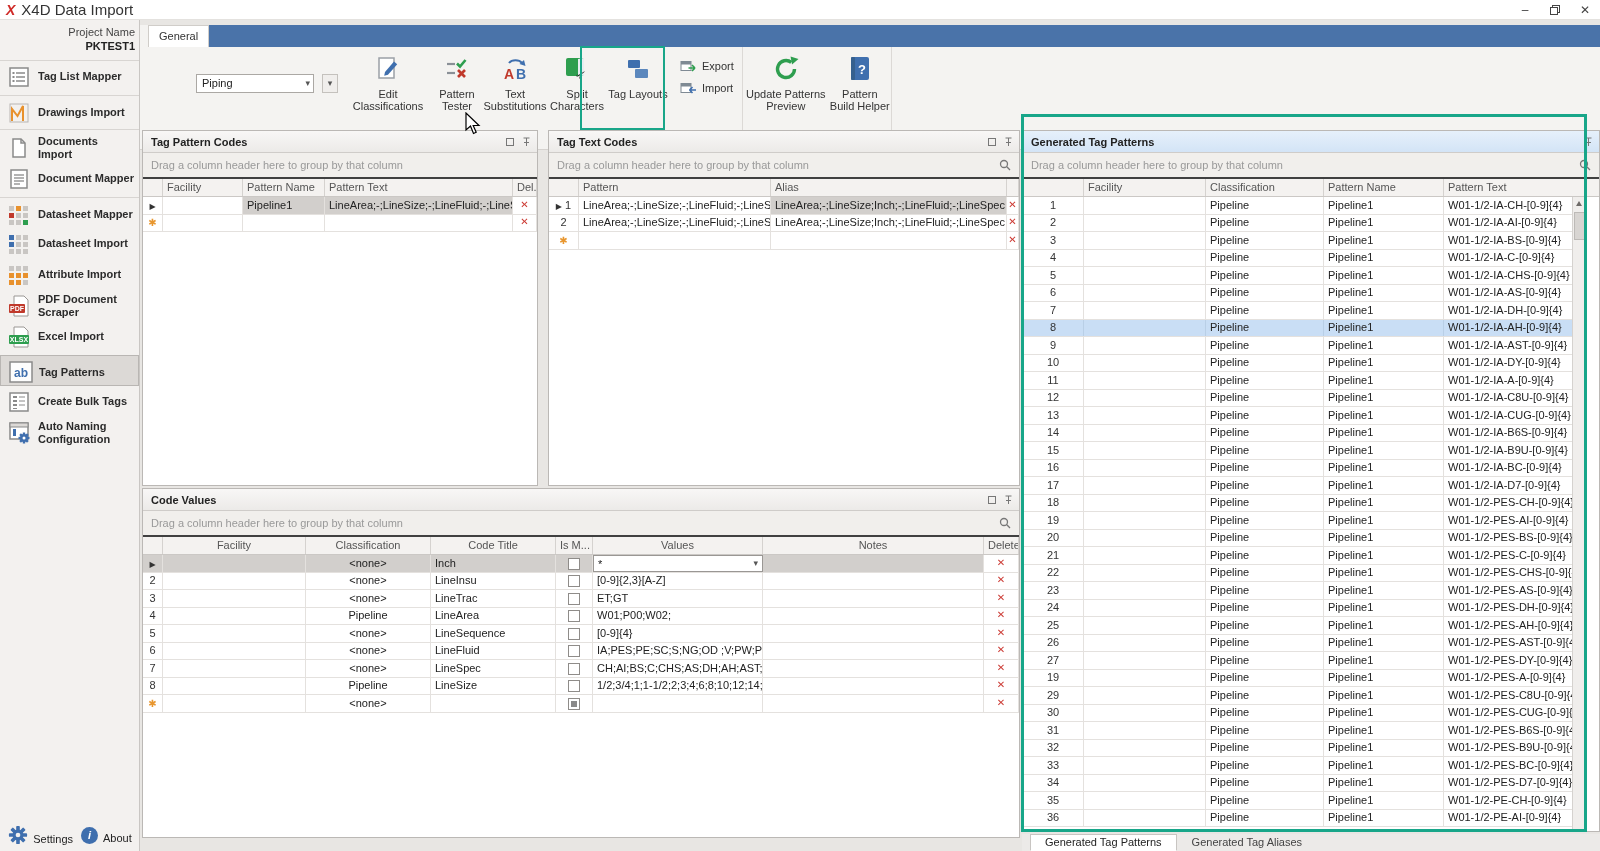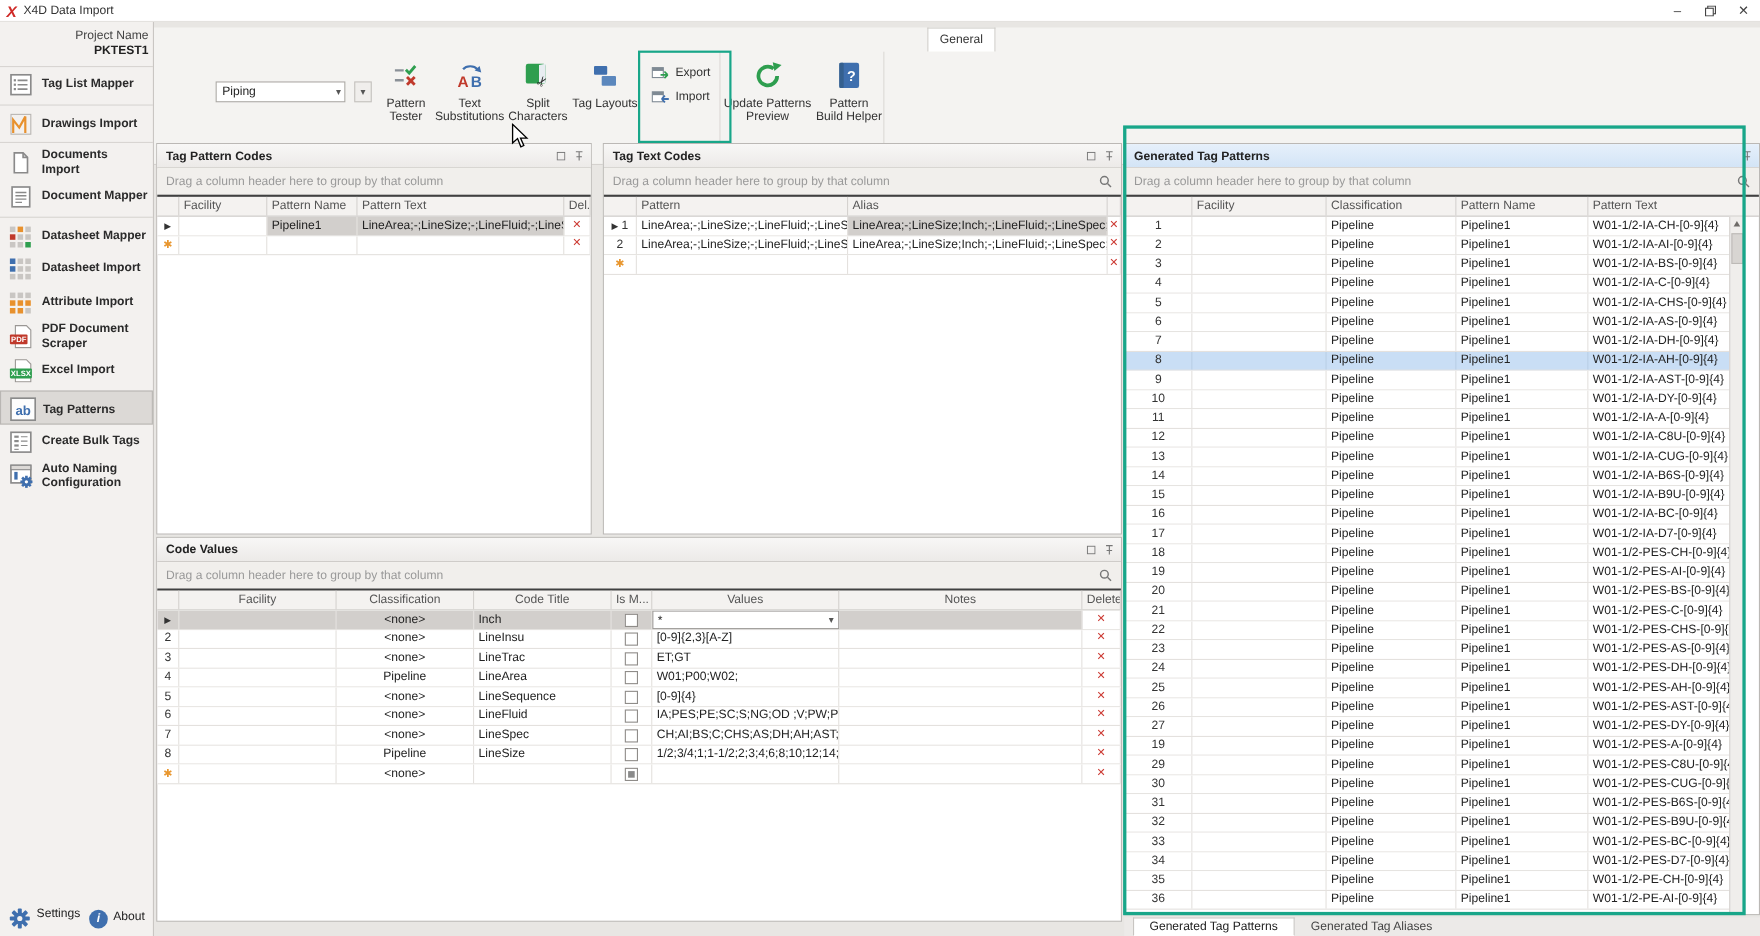--- a/index.html
+++ b/index.html
@@ -3,42 +3,42 @@
 <meta charset="utf-8">
 <style>
   * { margin:0; padding:0; box-sizing:border-box; }
   html,body { width:1600px; height:851px; }
   body { font-family:"Liberation Sans","DejaVu Sans",sans-serif; font-size:11px; color:#222; }
   .app { position:relative; width:1600px; height:851px; background:#e8e6e3; overflow:hidden; }
 
   
   .titlebar { position:absolute; left:0; top:0; width:1600px; height:20px; background:#fff; border-bottom:1px solid #e4e2df; display:flex; align-items:center; }
   .tb-logo { font-weight:bold; font-style:italic; font-size:14px; color:#cf2a27; margin:0 6px 0 6px; line-height:20px; }
-  .tb-title { font-size:11px; color:#333; }
+  .tb-title { font-size:15px; color:#333; }
   .tb-controls { margin-left:auto; display:flex; height:20px; }
   .tb-btn { width:30px; height:20px; display:flex; align-items:center; justify-content:center; color:#444; font-size:12px; }
 
   
   .sidebar { position:absolute; left:0; top:20px; width:140px; height:831px; background:#f3f1ef; border-right:1px solid #c9c6c3; }
   .project { text-align:right; padding:6px 4px 8px; }
   .project .pl { color:#444; }
   .project .pn { font-weight:bold; margin-top:2px; }
   .nav { border-top:1px solid #d8d5d2; }
   .nav-item { display:flex; align-items:center; min-height:31px; padding:2px 4px 2px 8px; cursor:default; }
   .nav-item.group_start { border-top:1px solid #d8d5d2; margin-top:3px; padding-top:5px; }
   .nav-item.selected { background:#dcd9d6; border:1px solid #b9b6b3; }
   .nav-icon { width:30px; flex:0 0 30px; display:flex; align-items:center; justify-content:flex-start; }
   .nav-label { flex:1; text-align:left; font-weight:bold; color:#2b2b2b; line-height:13px; }
   .side-footer { position:absolute; left:0; bottom:6px; width:140px; display:flex; align-items:center; justify-content:center; gap:8px; }
-  .sf-item { display:flex; align-items:flex-start; gap:5px; }
+  .sf-item { display:flex; align-items:flex-end; gap:5px; }
   .about-badge { width:17px; height:17px; border-radius:50%; background:#3f6fae; color:#fff; font-weight:bold; font-size:11px; font-style:italic; display:flex; align-items:center; justify-content:center; }
 
   
   .main { position:absolute; left:140px; top:20px; width:1460px; height:831px; background:#e8e6e3; }
-  .tabstrip { position:absolute; left:0; top:5px; width:1460px; height:27px; background:#f4f3f1; display:flex; align-items:center; padding-left:8px;flex-direction:column; }
+  .tabstrip { position:absolute; left:0; top:5px; width:1460px; height:27px; background:#f4f3f1; display:flex; align-items:flex-start; padding-left:8px; }
   .tab-general { height:22px; background:#fff; border:1px solid #d0cdc9; border-bottom:none; padding:4px 10px 0; color:#333; }
   .tab-bluebar { height:22px; flex:1; background:#4a73a9; }
   .ribbon { position:absolute; left:0; top:27px; width:1460px; height:103px; background:#f4f3f1; border-bottom:1px solid #d5d2cf; display:flex; }
   .combo-wrap { display:flex; align-items:center; height:20px; margin:26px 6px 0 8px; }
   .combo-box { width:118px; height:19px; background:#fff; border:1px solid #aba8a4; display:flex; align-items:center; padding:0 3px 0 5px;margin-left:48px; }
   .combo-box .cval { flex:1; }
   .combo-arrow, .chev-btn { color:#555; font-size:9px; }
   .chev-btn { width:16px; height:19px; border:1px solid #c4c1bd; background:#f0eeec; display:flex; align-items:center; justify-content:center; margin-left:8px; }
   .rgroup { display:flex; flex-direction:column; height:100px; }
   .rgroup-body { height:82px; display:flex; align-items:flex-start; }
@@ -345,20 +345,29 @@
       <div class="combo-wrap">
         <div class="combo-box">
           <span class="cval">Piping</span>
           <span class="combo-arrow">▾</span>
         </div>
         <div class="chev-btn">▾</div>
       </div>
 
       <div class="rgroup">
         <div class="rgroup-body">
+          <div class="rbtn" style="width:88px">
+            <span class="rbtn-icon">
+                <svg width="26" height="26">
+                  <rect x="4" y="2" width="15" height="20" fill="#fff" stroke="#9aa0a6" stroke-width="1.5"></rect>
+                  <path d="M10 16 L19 5.5 l3.2 2.7 L13 18.7 l-3.8 1z" fill="#3f6fae"></path>
+                </svg>
+              </span>
+            <span class="rbtn-label">Edit Classifications</span>
+          </div>
           <div class="rbtn" style="width:50px">
             <span class="rbtn-icon">
                 <svg width="26" height="26">
                   <g stroke="#8a9097" stroke-width="2.2">
                     <line x1="3" y1="8" x2="11" y2="8"></line>
                     <line x1="3" y1="17" x2="11" y2="17"></line>
                   </g>
                   <path d="M13 7.5 l3 3 5.5-6.5" stroke="#2e9e4f" stroke-width="2.6" fill="none"></path>
                   <g stroke="#c0392b" stroke-width="2.6">
                     <line x1="14" y1="14" x2="21" y2="21"></line>

